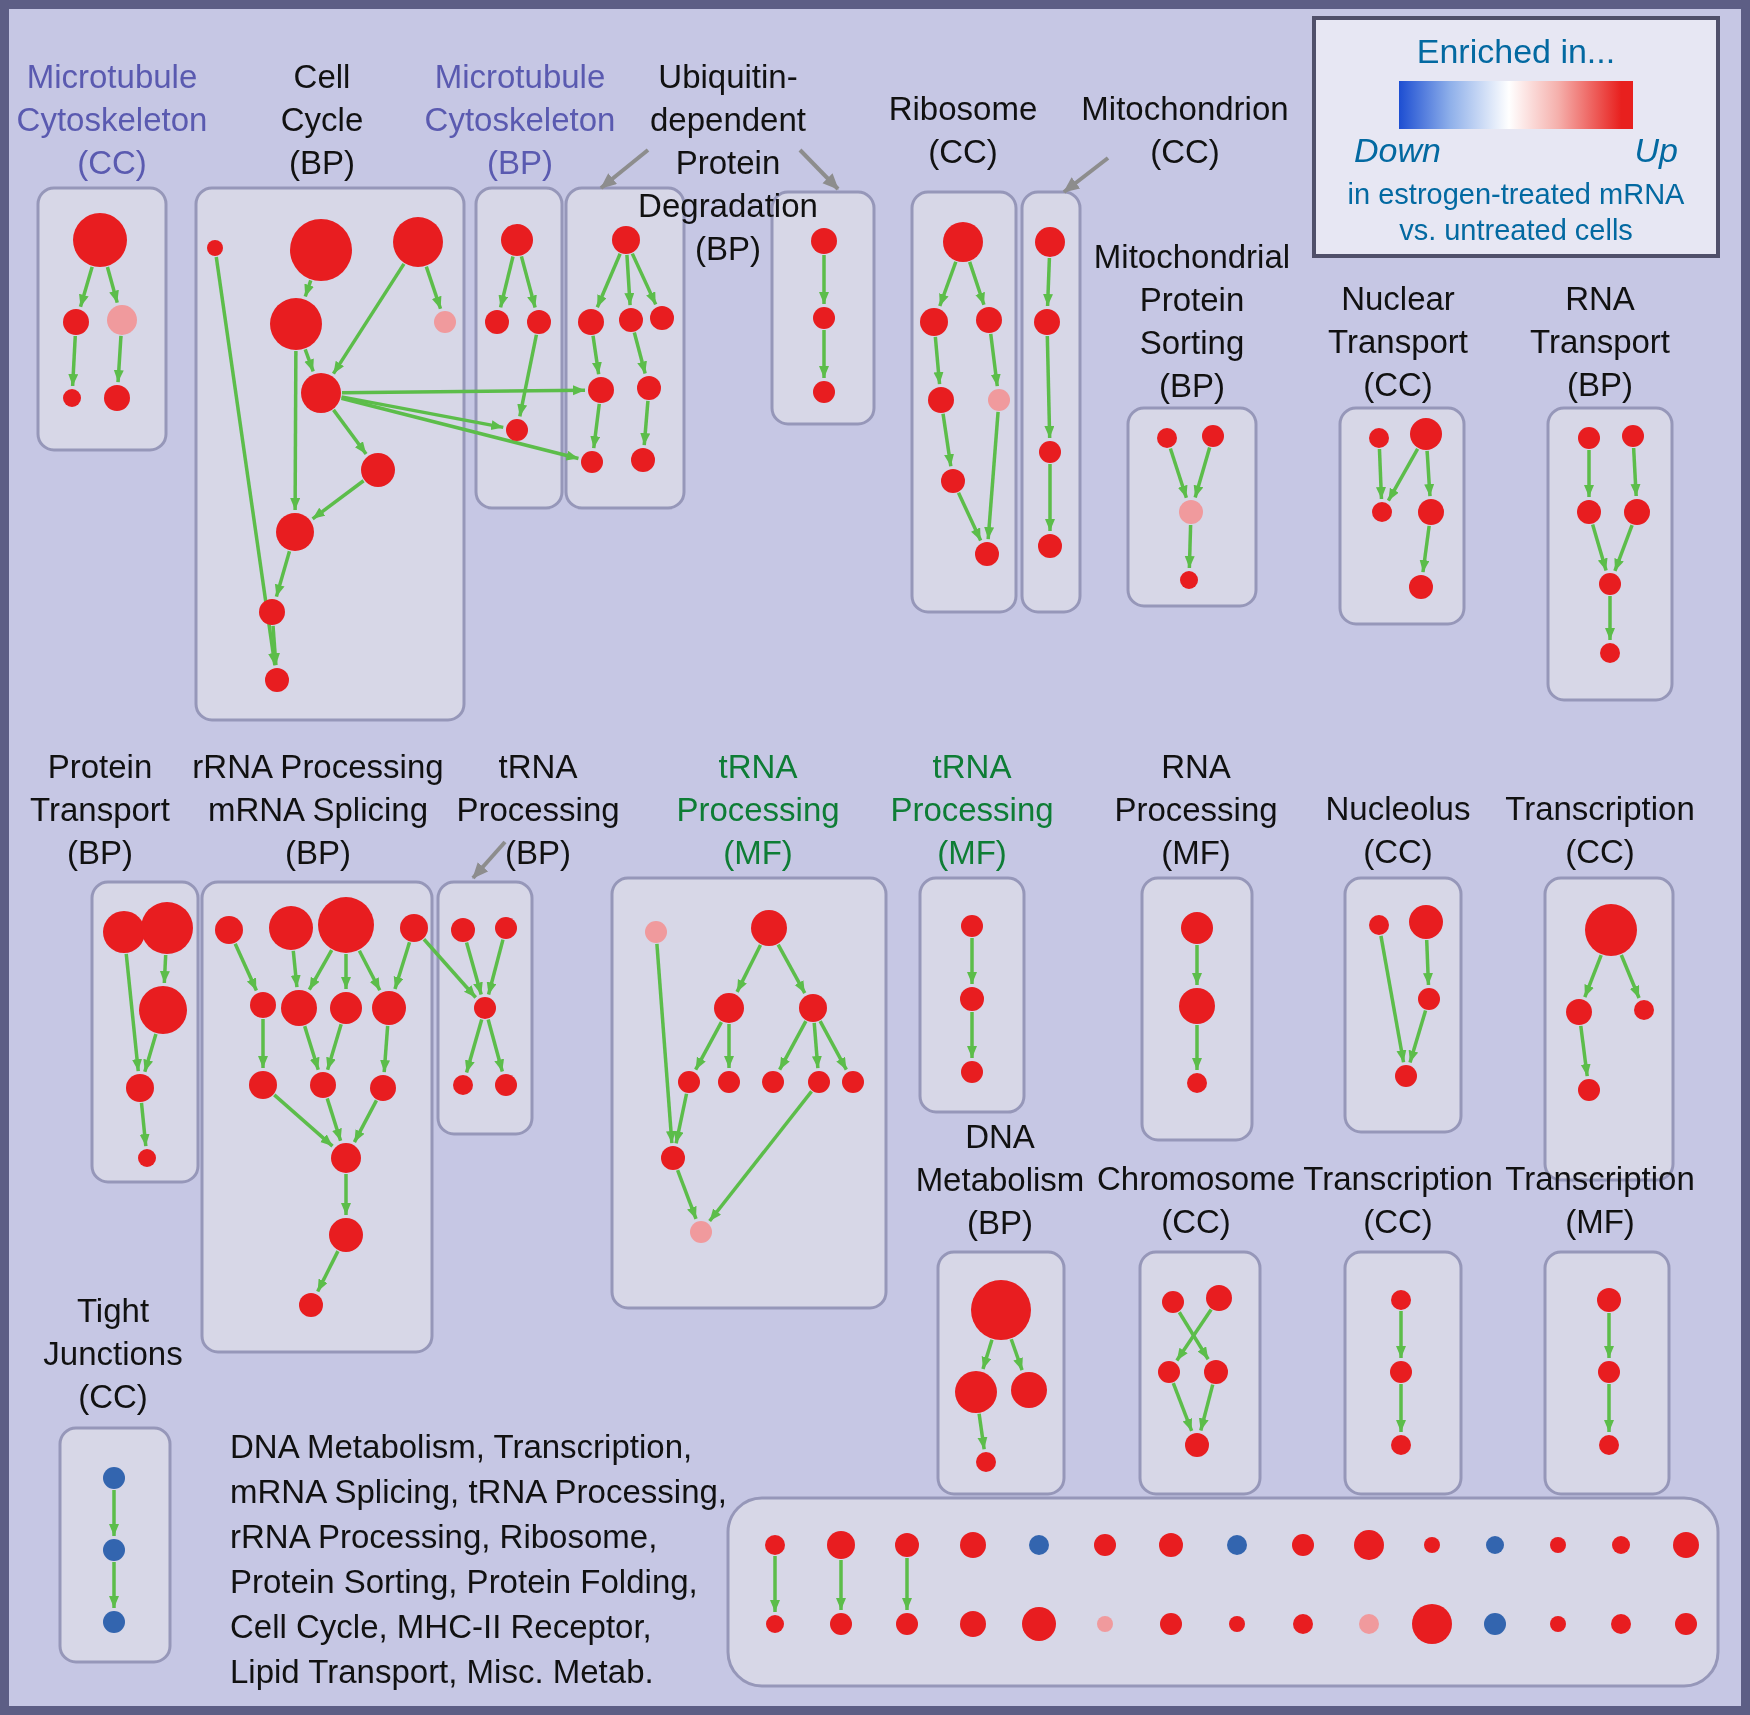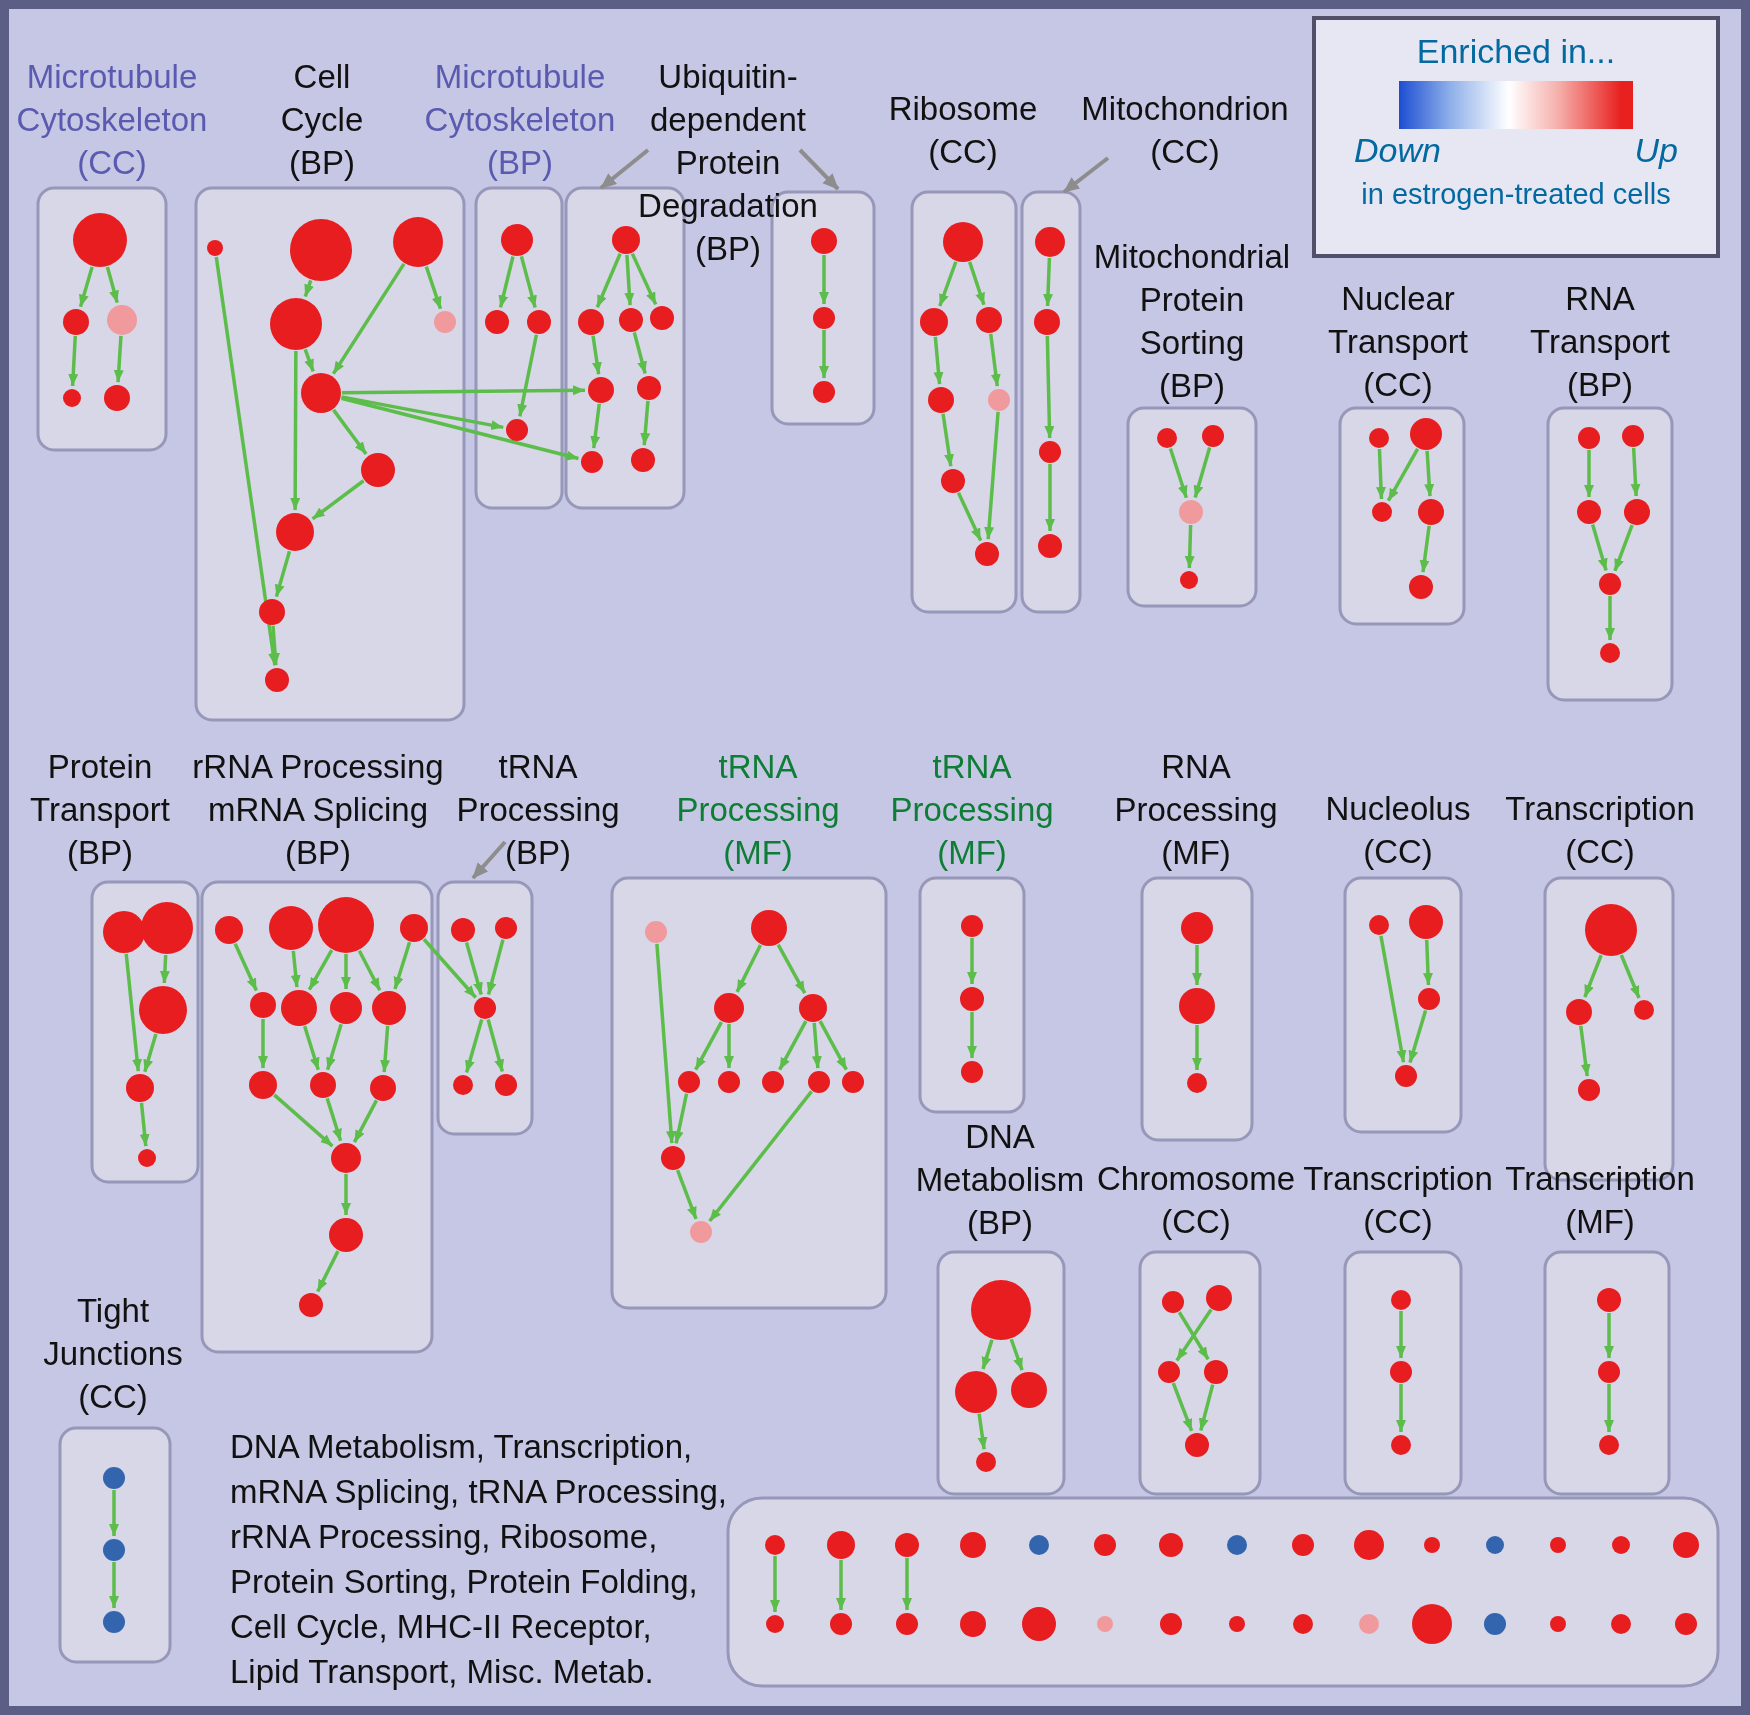--- a/index.html
+++ b/index.html
@@ -377,16 +377,17 @@
       </g>
     </svg>
 
   <div class="legend" style="background: rgb(231, 231, 243); border-color: rgb(80, 80, 106);">
     <div class="legend-title">Enriched in...</div>
     <div class="legend-gradient" style="background: linear-gradient(90deg, rgb(29, 78, 210) 0%, rgb(143, 176, 234) 22%, rgb(255, 255, 255) 47%, rgb(245, 176, 172) 68%, rgb(232, 32, 30) 95%);"></div>
     <div class="legend-updown">
       <span>Down</span>
       <span>Up</span>
     </div>
-    <div class="legend-sub first">in estrogen-treated cells</div>
+    <div class="legend-sub first">in estrogen-treated mRNA</div>
+    <div class="legend-sub">vs. untreated cells</div>
   </div>
 
 </div>
 
 </body></html>

